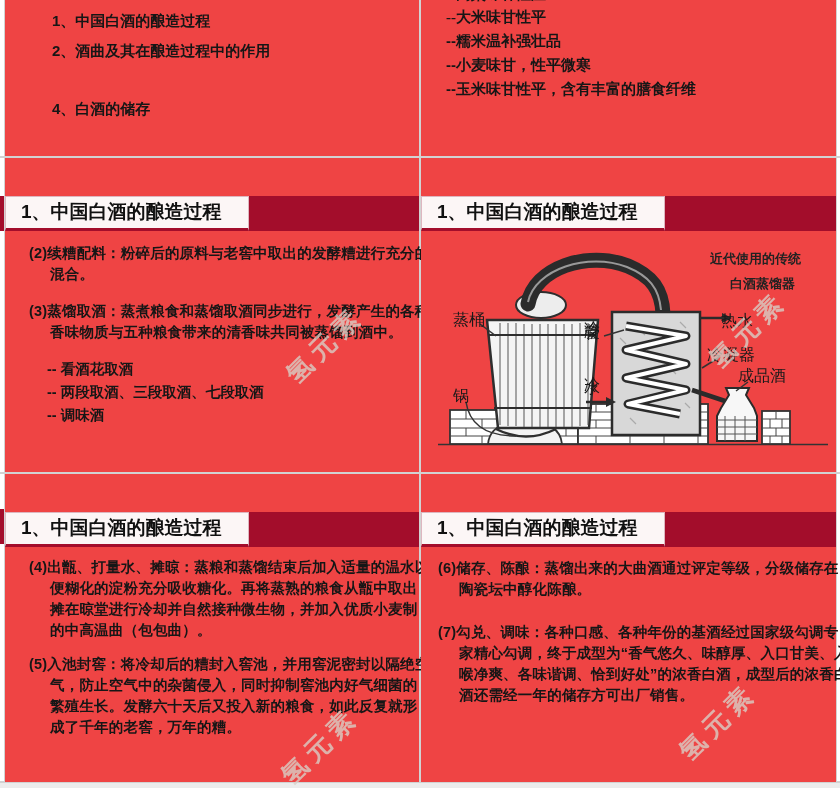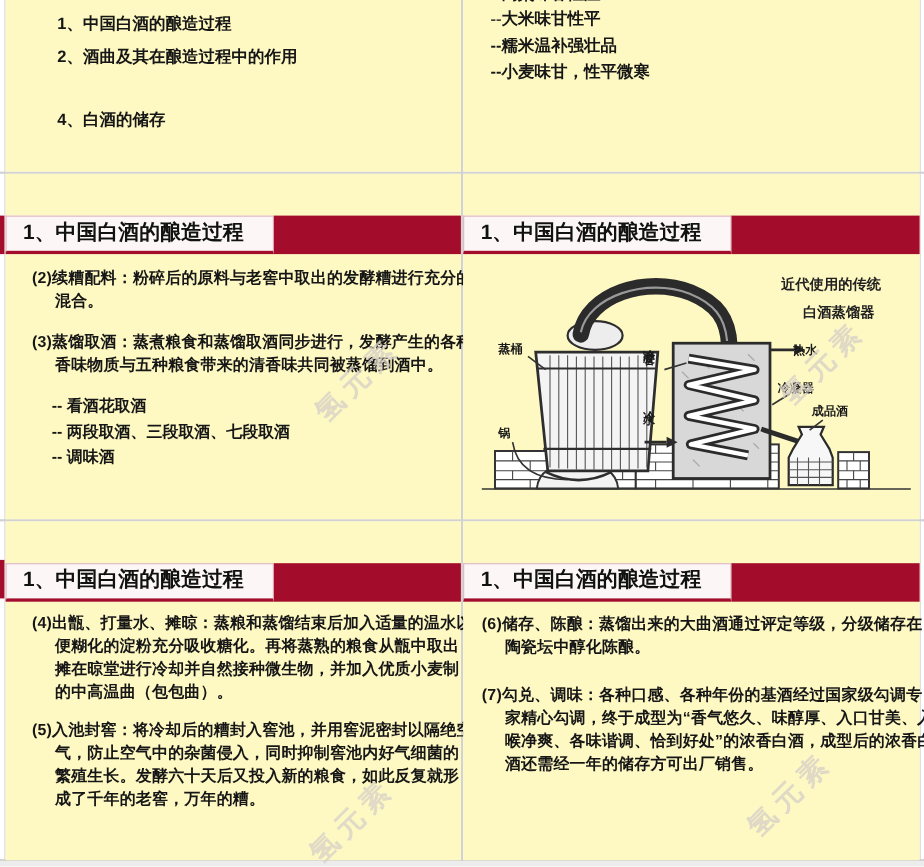--- a/index.html
+++ b/index.html
@@ -4,40 +4,40 @@
 <style>
   html,body{margin:0;padding:0;background:#ffffff;}
   .page{
     position:relative;width:840px;height:788px;overflow:hidden;
     background:#ffffff;
     font-family:"Liberation Sans","DejaVu Sans",sans-serif;
     color:#141414;
   }
   .vline,.hline{position:absolute;background:#d2d2d2;}
   .bottom-strip{position:absolute;left:0;top:783px;width:840px;height:5px;background:#ececec;}
-  .slide{position:absolute;background:#fef9c3;}
+  .slide{position:absolute;background:#ef4444;}
   .edge-red{position:absolute;left:0;width:4px;background:#a30d2b;}
   
   .band{position:absolute;left:0;top:38px;height:35px;display:flex;width:100%;}
   .band-title{
     flex:0 0 244px;box-sizing:border-box;background:#fcf6f6;
     border:1px solid #ddb6bf;border-bottom:3px solid #a30d2b;
     font-size:19px;font-weight:700;color:#111;line-height:30px;padding-left:15px;
     white-space:nowrap;overflow:hidden;
   }
   .band-red{flex:1;background:#a30d2b;}
   
   .para{
     position:absolute;font-size:14.5px;line-height:21px;font-weight:600;color:#161616;
     padding-left:21px;text-indent:-21px;letter-spacing:0.2px;
   }
   .line-item{position:absolute;font-size:15px;font-weight:600;color:#161616;white-space:nowrap;}
   .dash-item{position:absolute;font-size:14.5px;font-weight:600;color:#161616;white-space:nowrap;}
   
-  .dg-label{position:absolute;font-size:11px;font-weight:700;color:#1a1a1a;white-space:nowrap;}
+  .dg-label{position:absolute;font-size:16px;font-weight:400;color:#1a1a1a;white-space:nowrap;}
   .dg-label.vert{writing-mode:vertical-rl;letter-spacing:2px;}
   .dg-caption{position:absolute;font-size:13px;font-weight:700;color:#222;text-align:right;white-space:nowrap;}
   
   .wm{
     position:absolute;z-index:6;pointer-events:none;
     font-size:26px;font-weight:700;letter-spacing:6px;color:#d8d1c8;opacity:.78;
     transform:translate(-50%,-50%) rotate(-45deg);white-space:nowrap;
   }
   svg{position:absolute;}
 </style>
@@ -61,20 +61,21 @@
     <div class="line-item" style="left:47px;top:12px;">1、中国白酒的酿造过程</div>
     <div class="line-item" style="left:47px;top:42px;">2、酒曲及其在酿造过程中的作用</div>
     <div class="line-item" style="left:47px;top:100px;">4、白酒的储存</div>
   </div>
 
   <div class="slide" style="left:421px;top:0;width:415px;height:156px;">
     <div class="line-item" style="left:25px;top:-15px;">--高粱味甘性温</div>
     <div class="line-item" style="left:25px;top:8px;font-family:Liberation Serif, serif;">--大米味甘性平</div>
     <div class="line-item" style="left:25px;top:32px;">--糯米温补强壮品</div>
     <div class="line-item" style="left:25px;top:56px;">--小麦味甘，性平微寒</div>
+    <div class="line-item" style="left:25px;top:80px;">--玉米味甘性平，含有丰富的膳食纤维</div>
   </div>
 
   <div class="slide" style="left:5px;top:158px;width:414px;height:314px;">
     <div class="band">
       <div class="band-title">1、中国白酒的酿造过程</div>
       <div class="band-red"></div>
     </div>
     <div class="para" style="left:24px;top:85px;width:380px;">(2)续糟配料：粉碎后的原料与老窖中取出的发酵糟进行充分的混合。</div>
     <div class="para" style="left:24px;top:143px;width:380px;">(3)蒸馏取酒：蒸煮粮食和蒸馏取酒同步进行，发酵产生的各种香味物质与五种粮食带来的清香味共同被蒸馏到酒中。</div>
     <div class="dash-item" style="left:42px;top:202px;">-- 看酒花取酒</div>

